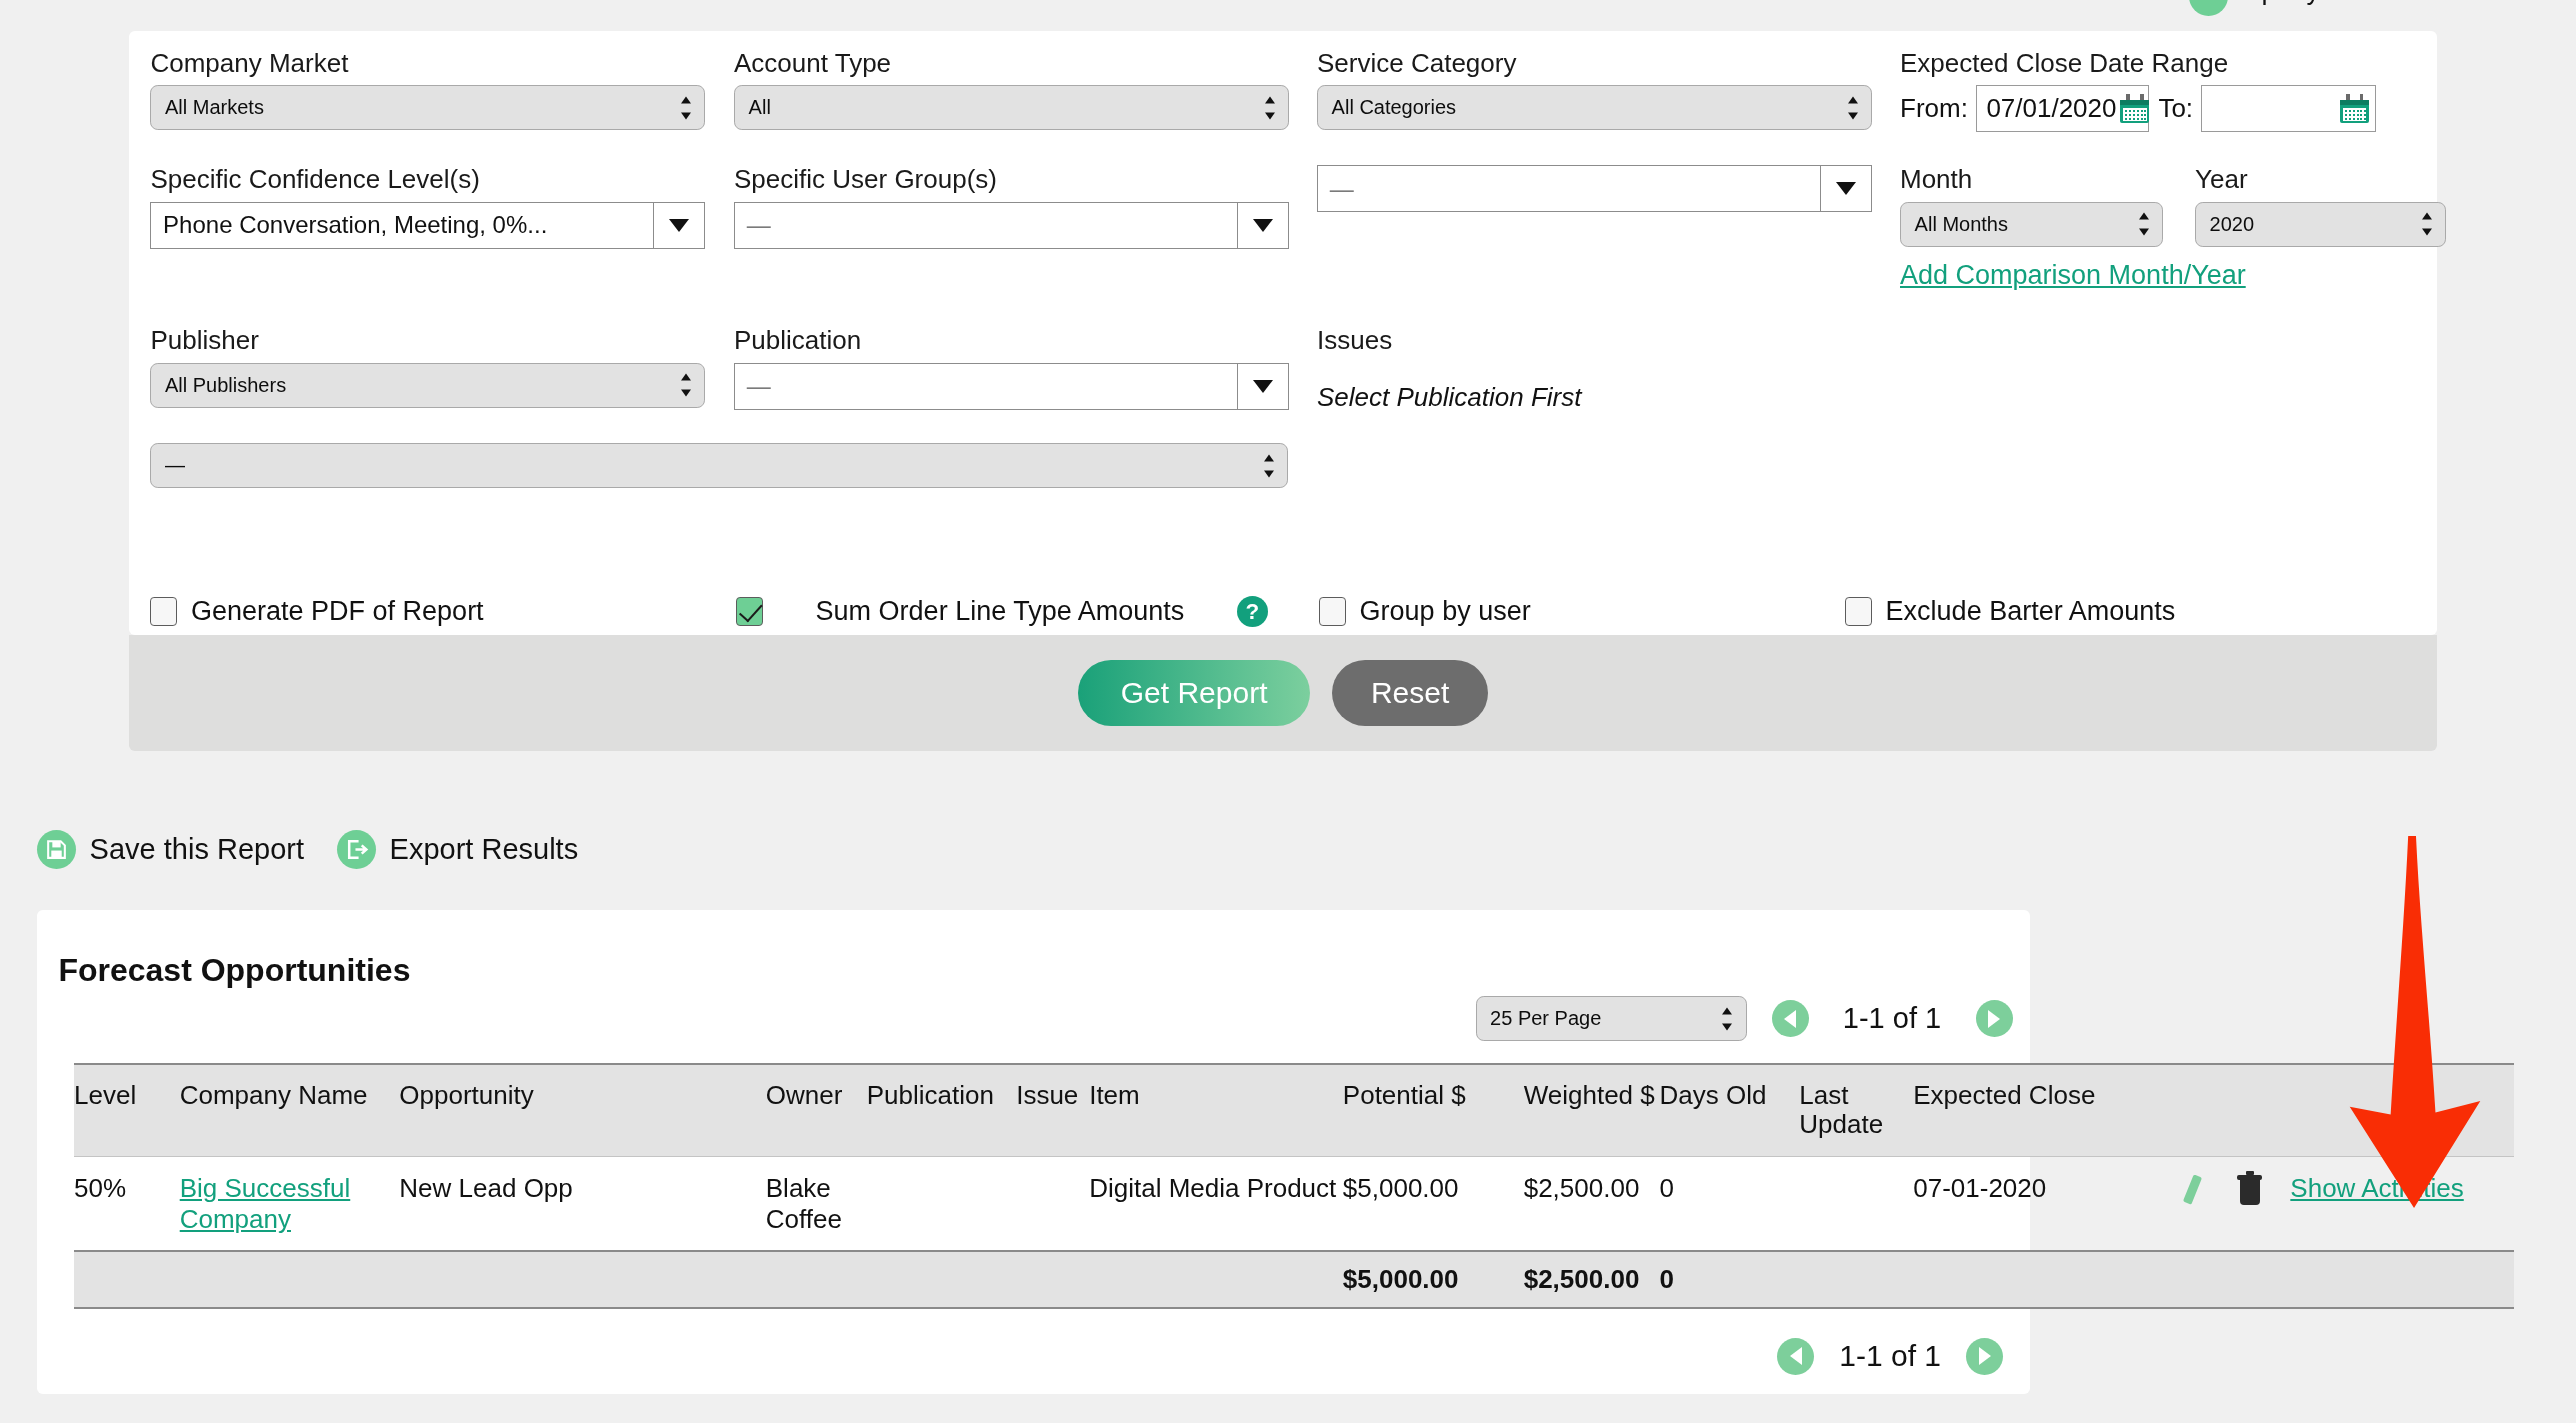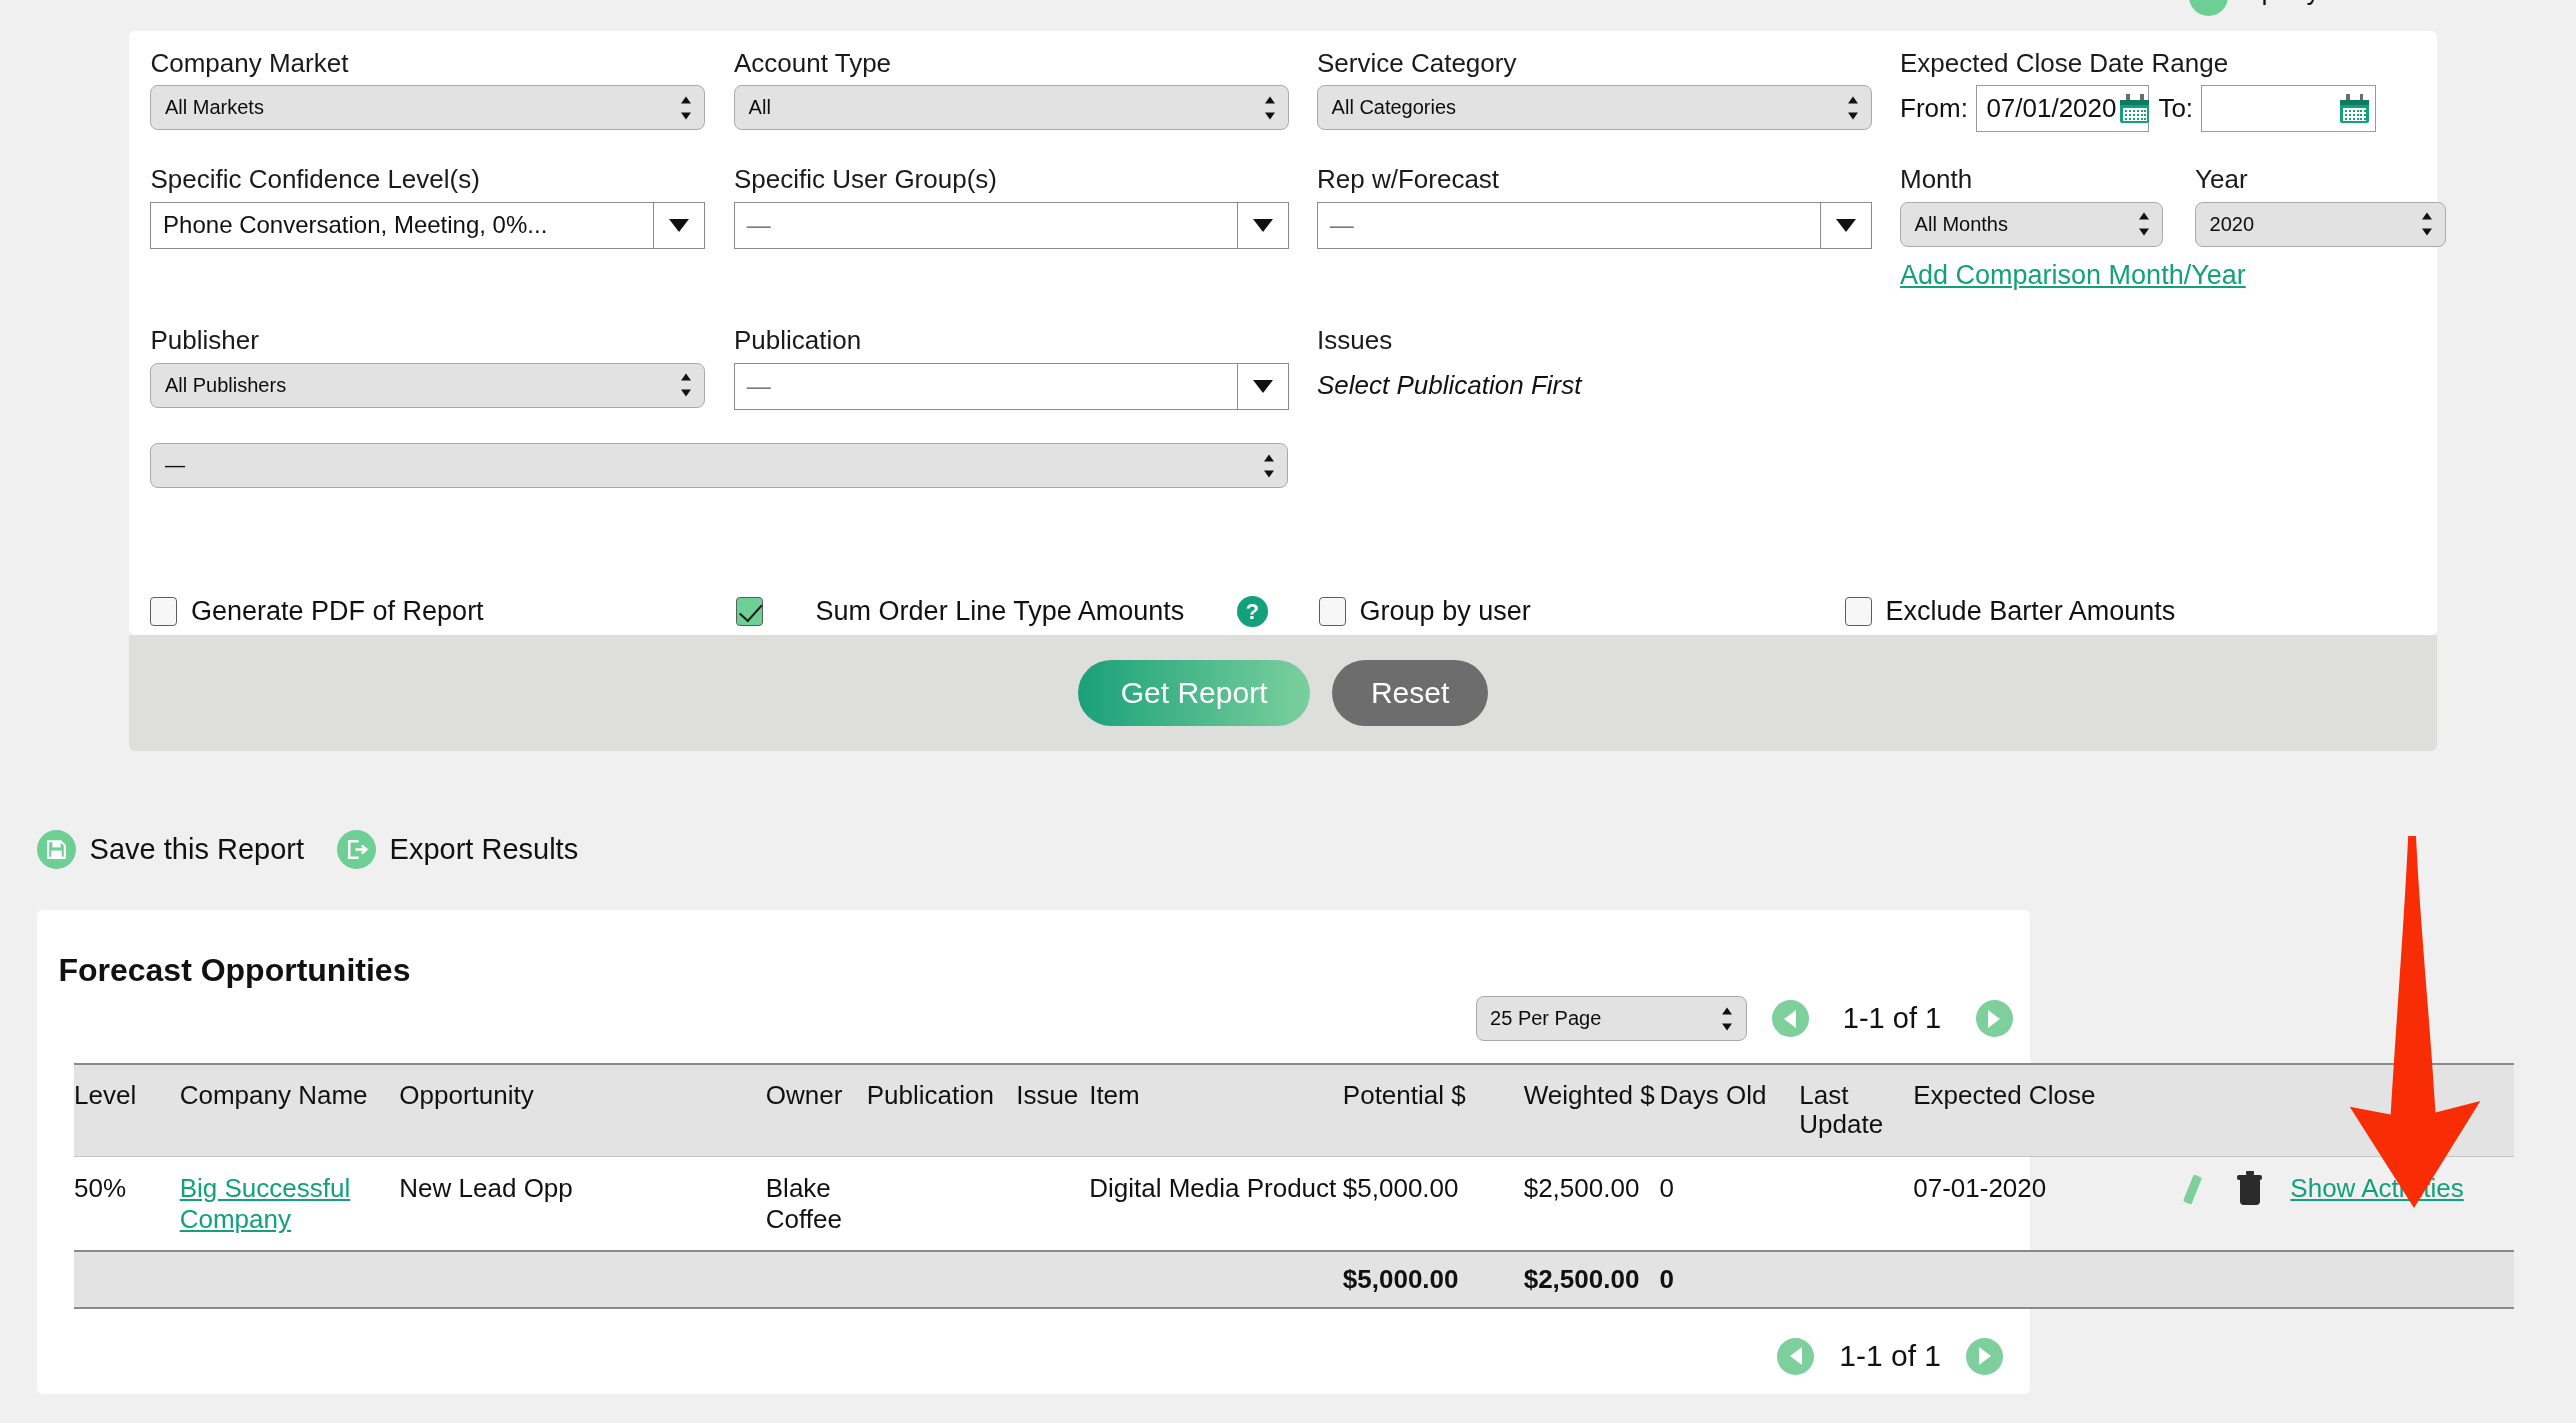--- a/index.html
+++ b/index.html
@@ -301,21 +301,20 @@
         <div class="fld-label">Specific User Group(s)</div>
         <div class="msel">
           <span class="mdash">—</span>
           <span class="mbtn">
               <i></i>
             </span>
         </div>
       </div>
 
       <div class="fld" style="left:1188px; top:134px; width:555px;">
-        <div class="fld-label">Rep w/Forecast</div>
         <div class="msel">
           <span class="mdash">—</span>
           <span class="mbtn">
               <i></i>
             </span>
         </div>
       </div>
 
       <div class="fld" style="left:1771px; top:134px; width:146px;">
         <div class="fld-label">Month</div>
@@ -350,21 +349,21 @@
         <div class="msel">
           <span class="mdash">—</span>
           <span class="mbtn">
               <i></i>
             </span>
         </div>
       </div>
 
       <div class="fld" style="left:1188px; top:295px; width:555px;">
         <div class="fld-label">Issues</div>
-        <div class="issues-note" style="margin-top:15px;">Select Publication First</div>
+        <div class="issues-note" style="margin-top:27px;">Select Publication First</div>
       </div>
 
       <div class="fld" style="left:21.4px; top:412px; width:1138px;">
         <div class="sel">
           <span>—</span>
           <span class="spin"></span>
         </div>
       </div>
 
       <div class="cbrow" style="left:21.4px; top:565px;">

